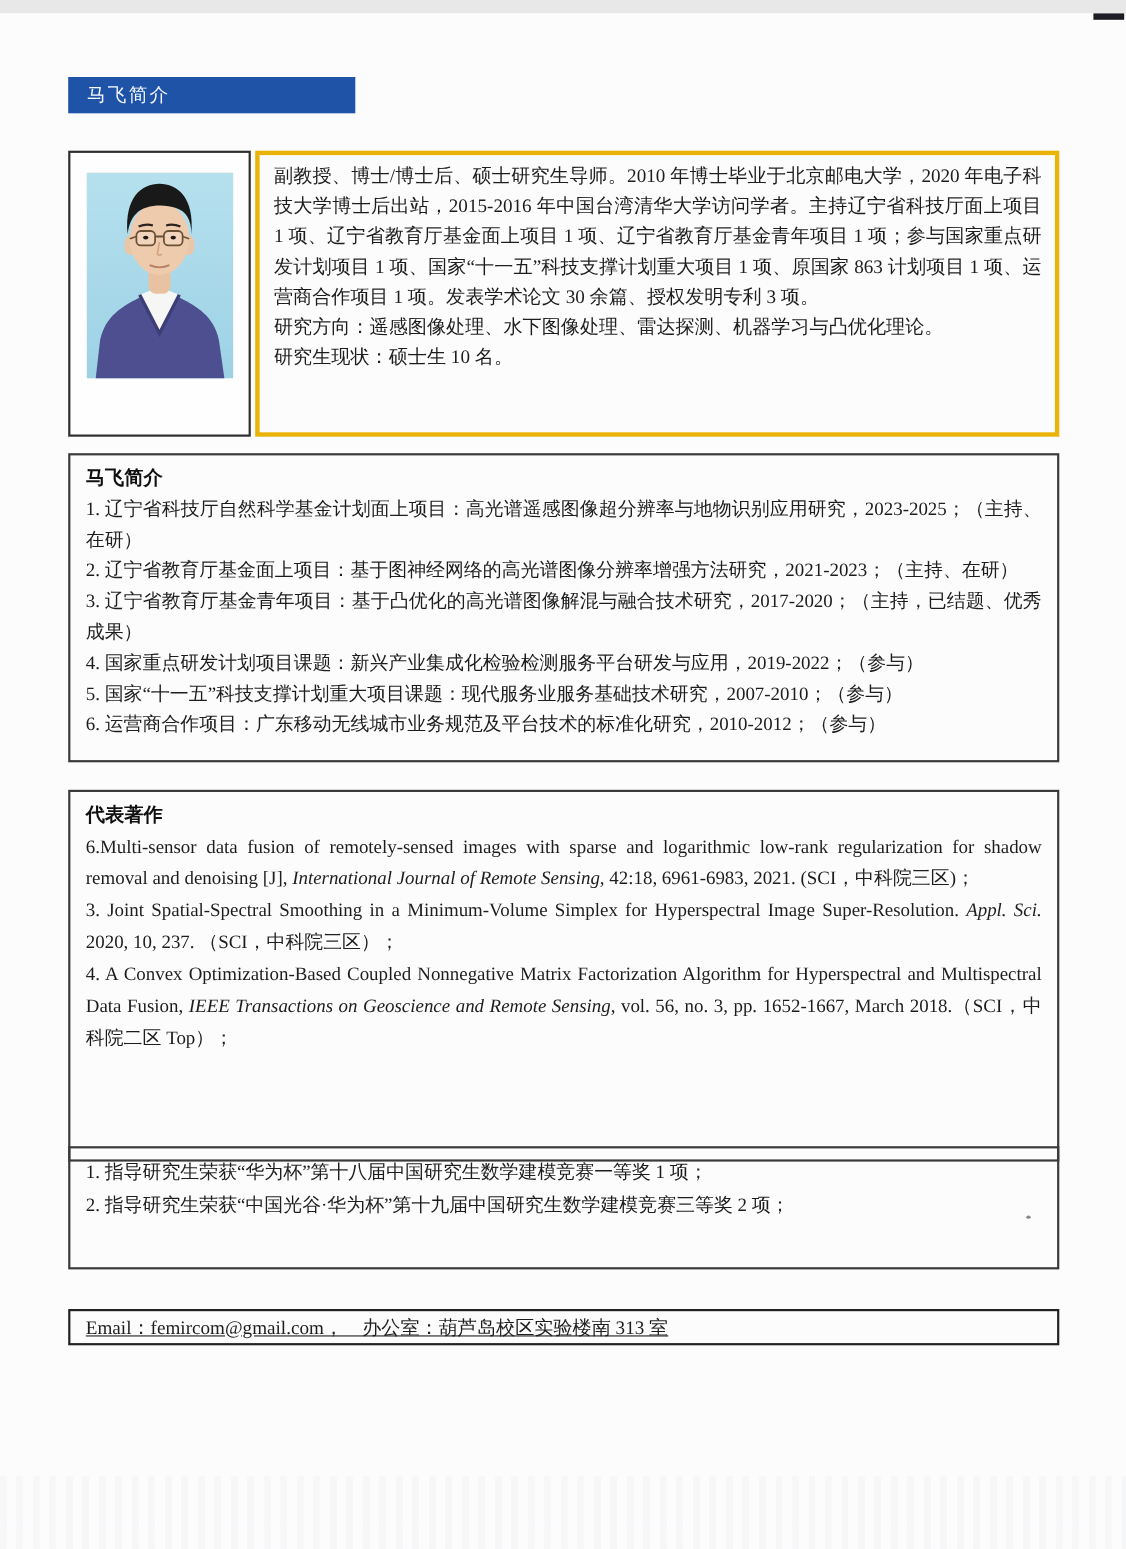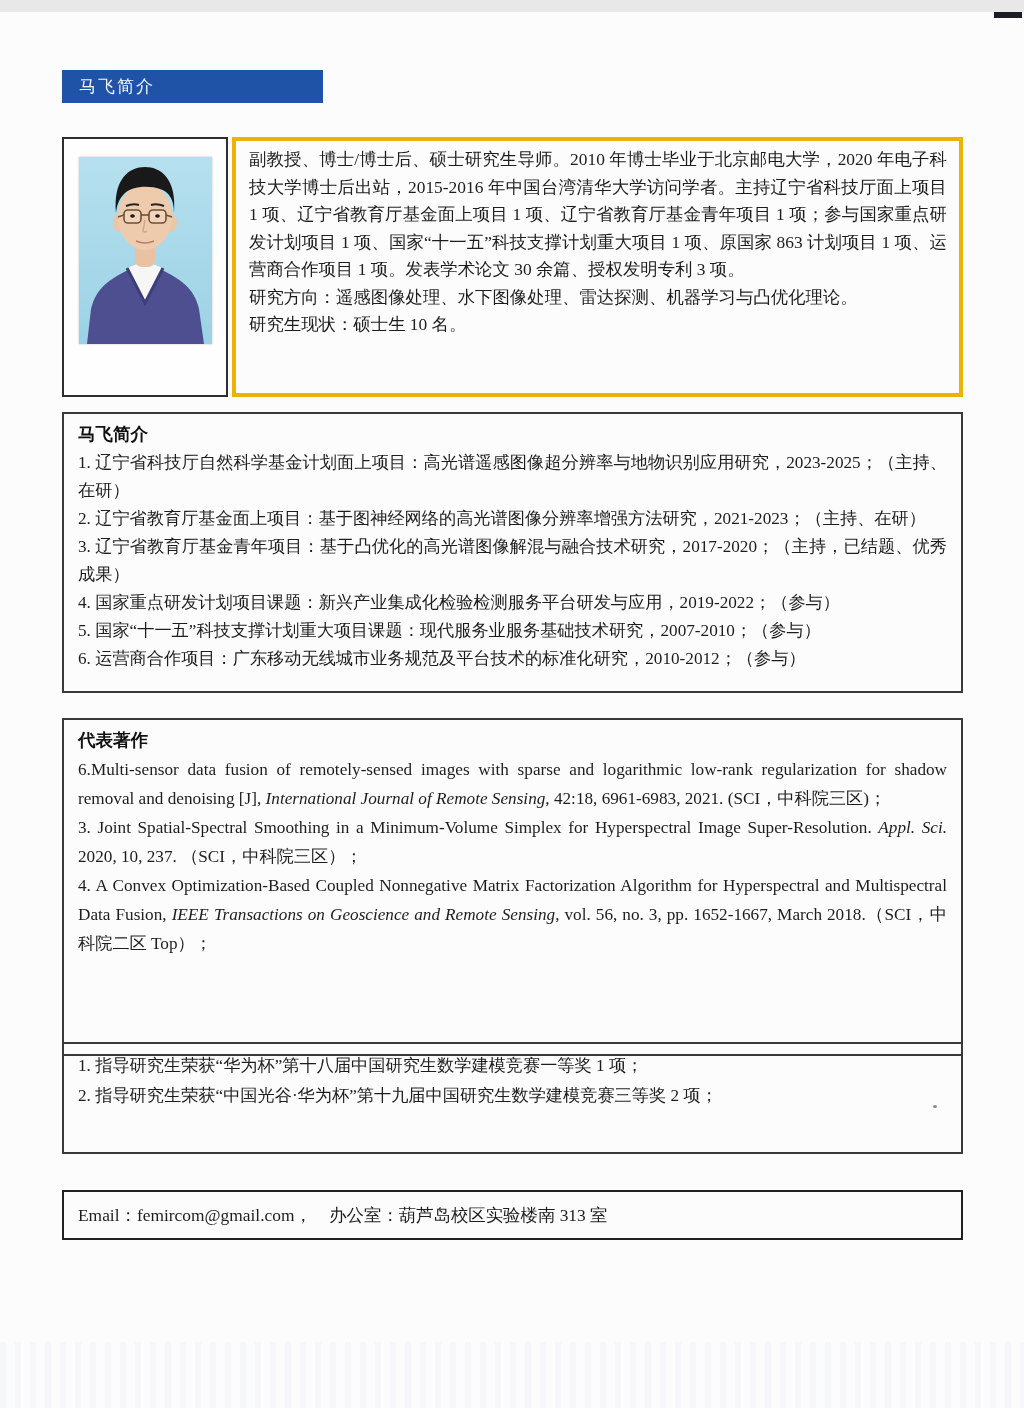--- a/index.html
+++ b/index.html
@@ -38,23 +38,23 @@
     font-size:17.5px;color:#101010;margin:1px 0 3px 0;
   }
   .projects-box{top:400px;height:281px;}
   .projects-box .list-item{font-size:17.2px;line-height:28px;text-align:justify;}
   .pubs-box{top:706px;height:338px;}
   .pubs-box .list-item{font-size:17.2px;line-height:29px;text-align:justify;}
   .pubs-box .list-item i{font-family:"Liberation Serif",serif;}
   .awards-box{top:1030px;height:112px;}
   .awards-box .list-item{font-size:17.2px;line-height:30px;}
   .email-box{
-    position:absolute;left:62px;top:1178px;width:901px;height:50px;
+    position:absolute;left:62px;top:1178px;width:901px;height:33px;
     border:2px solid #222;box-sizing:border-box;
-    display:flex;align-items:center;padding:0 14px;font-size:17.4px;
+    display:flex;align-items:center;padding:0 14px;font-size:17.4px;text-decoration:underline;
   }
   .speck{position:absolute;left:933px;top:1093px;width:4px;height:3px;background:#888;border-radius:50%;}
   .bleed-noise{
     position:absolute;left:0;top:1330px;width:1024px;height:72px;opacity:.05;
     background:repeating-linear-gradient(90deg,#8a969c 0 6px,transparent 6px 15px);
   }
 </style>
 </head>
 <body>
 

